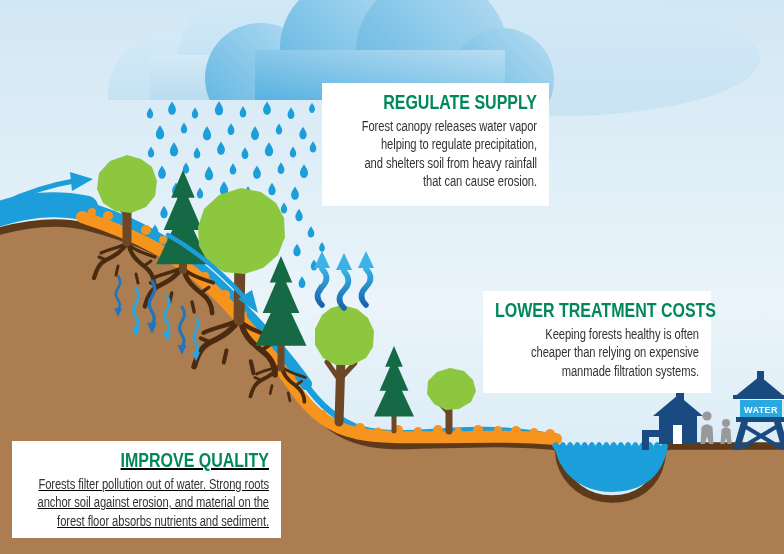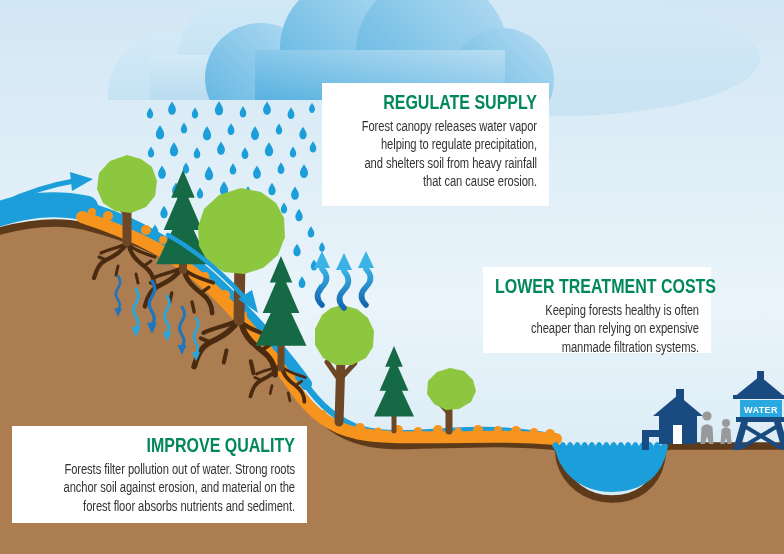--- a/index.html
+++ b/index.html
@@ -30,22 +30,22 @@
   .condense{width:125%;transform:scaleX(0.8);transform-origin:0 0;}
   .infobox h3{
     margin:0 0 3px 0;font-size:20px;line-height:1.08;font-weight:bold;
     color:var(--heading-green);letter-spacing:0;white-space:nowrap;
   }
   .infobox p{
     margin:0;font-size:14px;line-height:1.32;color:var(--text-dark);
     white-space:pre-line;letter-spacing:-0.1px;
   }
   #box-regulate{left:322px;top:83px;width:227px;height:123px;}
-  #box-treatment{left:483px;top:267px;width:228px;height:86px;}
-  #box-quality{left:12px;top:426px;width:295px;height:97px;}
+  #box-treatment{left:483px;top:291px;width:228px;height:102px;}
+  #box-quality{left:12px;top:441px;width:269px;height:97px;text-decoration:underline;}
 
   .water-label{font-family:"Liberation Sans",sans-serif;font-weight:bold;letter-spacing:.4px;}
 </style>
 </head>
 <body>
 
 <div class="stage">
 
   <svg width="784" height="554" viewBox="0 0 784 554">
     <defs>

